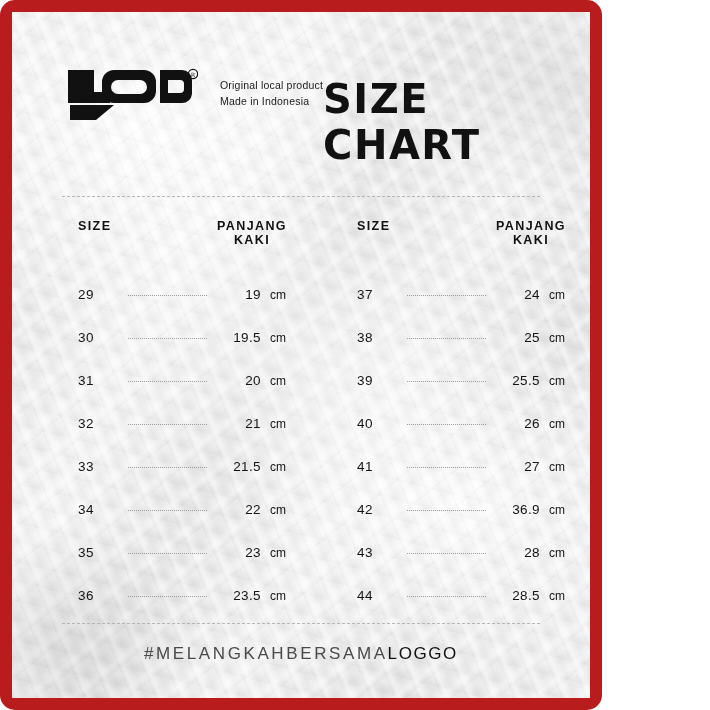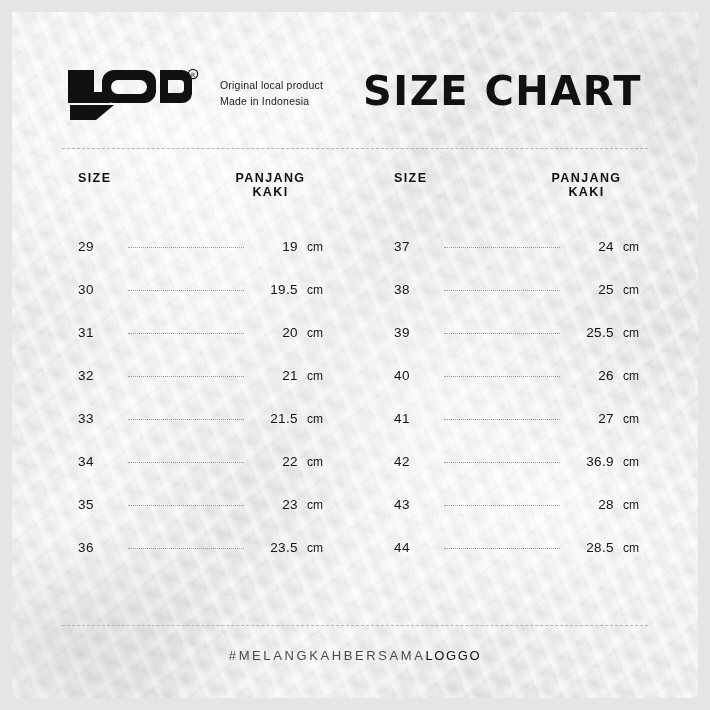--- a/index.html
+++ b/index.html
@@ -4,23 +4,24 @@
 <style>
   * { box-sizing: border-box; margin: 0; padding: 0; }
   html, body {
     width: 710px; height: 710px;
     font-family: "Liberation Sans", sans-serif;
     background: #ffffff;
     overflow: hidden;
   }
   .frame {
     position: relative;
-    width: 710px; height: 710px;
-    background: #e5e5e5;
+    width: 602px; height: 710px;
+    background: #b91c1c;
     padding: 12px;
+    border-radius: 15px;
   }
   .sheet {
     position: relative;
     width: 100%; height: 100%;
     background:
       radial-gradient(ellipse 60% 45% at 22% 18%, rgba(255,255,255,0.95), rgba(0,0,0,0) 70%),
       radial-gradient(ellipse 55% 40% at 78% 72%, rgba(255,255,255,0.9), rgba(0,0,0,0) 70%),
       linear-gradient(118deg, #f2f2f2 0%, #ececec 18%, #f6f6f6 32%, #e9e9e9 47%, #f3f3f3 62%, #e7e7e7 78%, #f1f1f1 100%);
     overflow: hidden;
   }
@@ -69,21 +70,21 @@
     line-height: 1.5;
     color: #1b1b1b;
     letter-spacing: .2px;
     white-space: nowrap;
   }
   .title {
     font-size: 40px;
     font-weight: 700;
     letter-spacing: 1.5px;
     color: #111;
-    margin-top: 4px;
+    margin-top: 12px;
     margin-right: 6px;
     font-family: "DejaVu Sans", sans-serif;
   }
 
   .divider {
     margin: 28px 6px 0 6px;
     border-top: 1.5px dashed #b5b5b5;
   }
 
   
@@ -157,21 +158,21 @@
   .footer-divider {
     margin: 6px 6px 0 6px;
     border-top: 1.5px dashed #b5b5b5;
   }
   .footer {
     text-align: center;
     padding-top: 20px;
     padding-bottom: 4px;
   }
   .hashtag {
-    font-size: 13px;
+    font-size: 17px;
     letter-spacing: 2.6px;
     color: #4a4a4a;
     display: inline-flex;
     align-items: flex-end;
   }
   .hashtag b { color: #111; font-weight: 400; letter-spacing: 1.6px; }
 </style>
 </head>
 <body>
 

